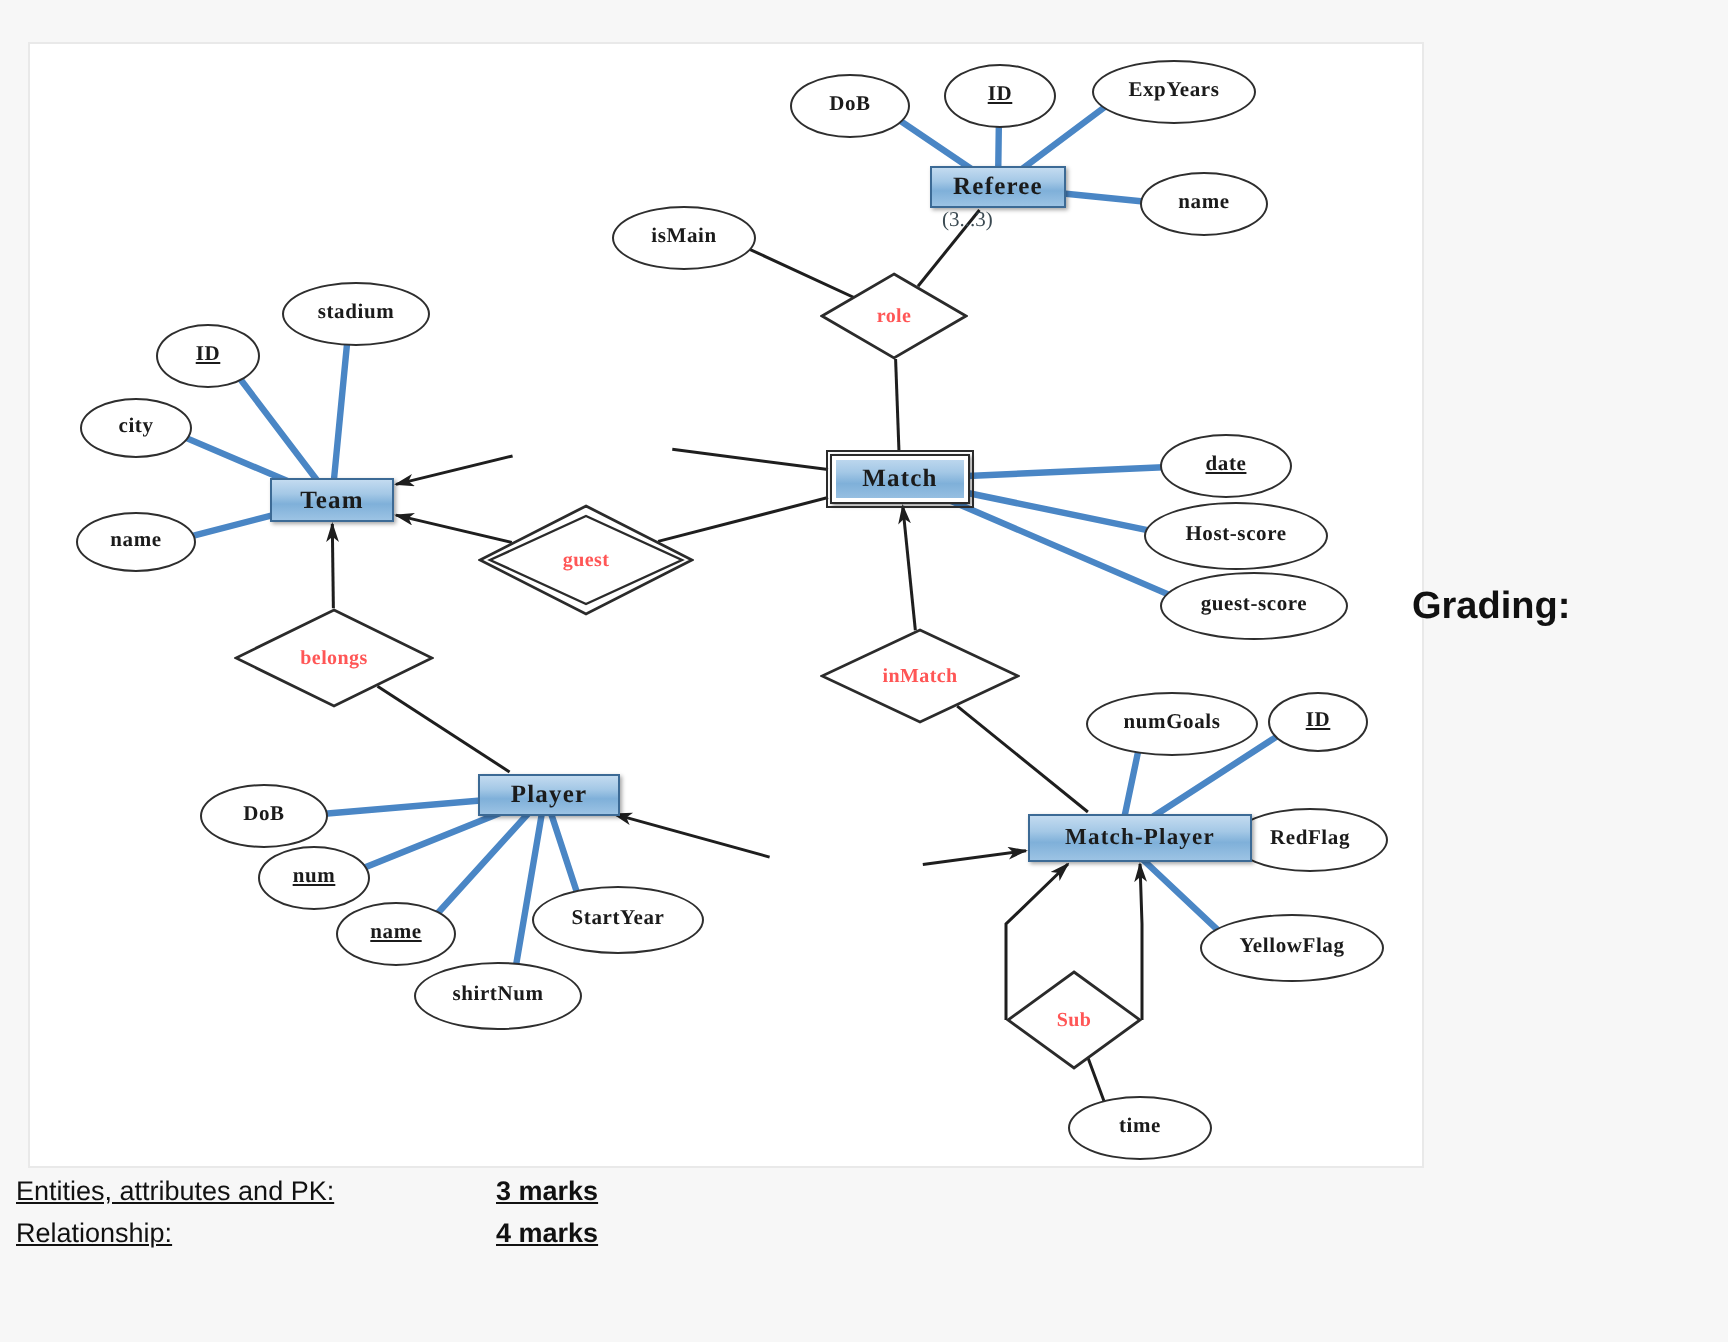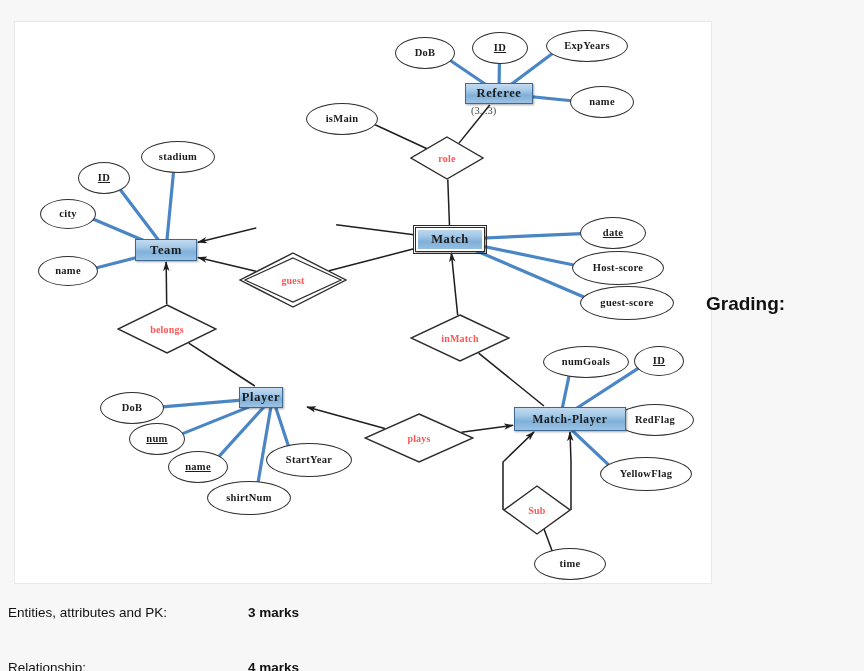--- a/index.html
+++ b/index.html
@@ -122,21 +122,21 @@
   }
   #grading-table {
     position: absolute;
     left: 8px;
     top: 585px;
     font-family: "Liberation Sans", sans-serif;
     font-size: 13.5px;
     color: #111;
     border-collapse: collapse;
   }
-  #grading-table td { padding: 20px 0; vertical-align: top; }
+  #grading-table td { padding: 3px 0; vertical-align: top; text-decoration: underline; }
   #grading-table td.label { padding-right: 10px; width: 230px; }
   #grading-table td.marks { font-weight: bold; width: 175px; }
   #grading-table td.total { font-weight: bold; white-space: nowrap; }
 </style>
 </head>
 <body>
 
 <div id="page">
 
 
@@ -191,42 +191,39 @@
     </svg>
   <div class="entity" style="left: 450px; top: 61px; width: 68px; height: 21px; font-size: 12.5px;">
         <span>Referee</span>
       </div>
       <div class="entity" style="left: 120px; top: 217px; width: 62px; height: 22px; font-size: 12.5px;">
         <span>Team</span>
       </div>
       <div class="entity weak" style="left: 400px; top: 205px; width: 70px; height: 25px; font-size: 12.5px;">
         <span>Match</span>
       </div>
-      <div class="entity" style="left: 224px; top: 365px; width: 44px; height: 21px; font-size: 12.5px;">
+      <div class="entity" style="left: 224px; top: 365px; width: 71px; height: 21px; font-size: 12.5px;">
         <span>Player</span>
       </div>
       <div class="entity" style="left: 499px; top: 385px; width: 112px; height: 24px; font-size: 11.5px;">
         <span>Match-Player</span>
       </div>
       <div class="rel" style="left: 395px; top: 114px; width: 74px; height: 44px;"><svg width="74" height="44">
           <polygon points="37,1 73,22 37,43 1,22" fill="#ffffff" stroke="#2b2b2b" stroke-width="1.4"></polygon>
         </svg><div class="label">role</div></div>
       <div class="rel" style="left: 224px; top: 230px; width: 108px; height: 56px;"><svg width="108" height="56">
           <polygon points="54,1 107,28 54,55 1,28" fill="#ffffff" stroke="#2b2b2b" stroke-width="1.4"></polygon>
           <polygon points="54,6 102,28 54,50 6,28" fill="none" stroke="#2b2b2b" stroke-width="1.2"></polygon>
         </svg><div class="label">guest</div></div>
       <div class="rel" style="left: 102px; top: 282px; width: 100px; height: 50px;"><svg width="100" height="50">
           <polygon points="50,1 99,25 50,49 1,25" fill="#ffffff" stroke="#2b2b2b" stroke-width="1.4"></polygon>
         </svg><div class="label">belongs</div></div>
       <div class="rel" style="left: 395px; top: 292px; width: 100px; height: 48px;"><svg width="100" height="48">
           <polygon points="50,1 99,24 50,47 1,24" fill="#ffffff" stroke="#2b2b2b" stroke-width="1.4"></polygon>
         </svg><div class="label">inMatch</div></div>
-      <div class="rel" style="left: 349px; top: 391px; width: 110px; height: 50px;"><svg width="110" height="50">
-          <polygon points="55,1 109,25 55,49 1,25" fill="#ffffff" stroke="#2b2b2b" stroke-width="1.4"></polygon>
-        </svg><div class="label">plays</div></div>
       <div class="rel" style="left: 488px; top: 463px; width: 68px; height: 50px;"><svg width="68" height="50">
           <polygon points="34,1 67,25 34,49 1,25" fill="#ffffff" stroke="#2b2b2b" stroke-width="1.4"></polygon>
         </svg><div class="label">Sub</div></div>
       <div class="attr" style="left: 380px; top: 15px; width: 60px; height: 32px;">
         <span>DoB</span>
       </div>
       <div class="attr pk" style="left: 457px; top: 10px; width: 56px; height: 32px;">
         <span>ID</span>
       </div>
       <div class="attr" style="left: 531px; top: 8px; width: 82px; height: 32px;">

